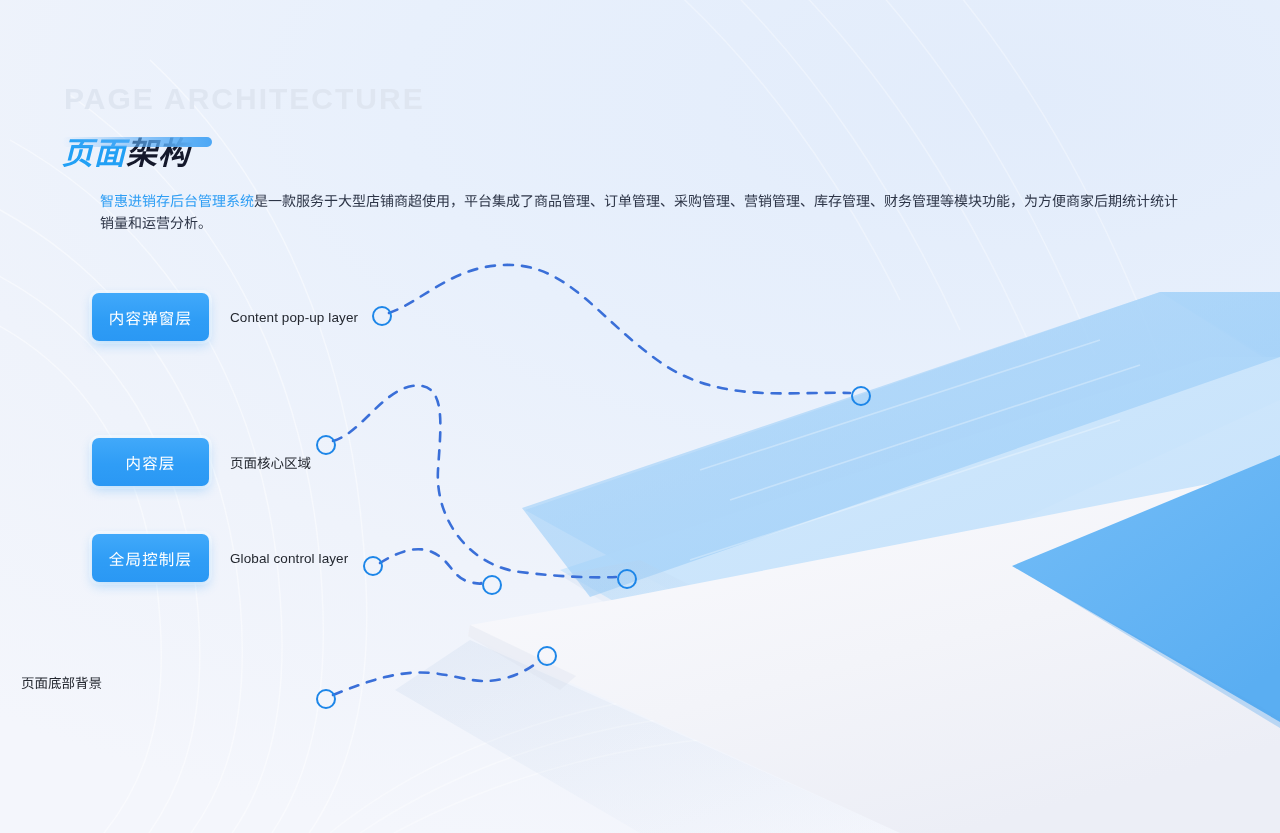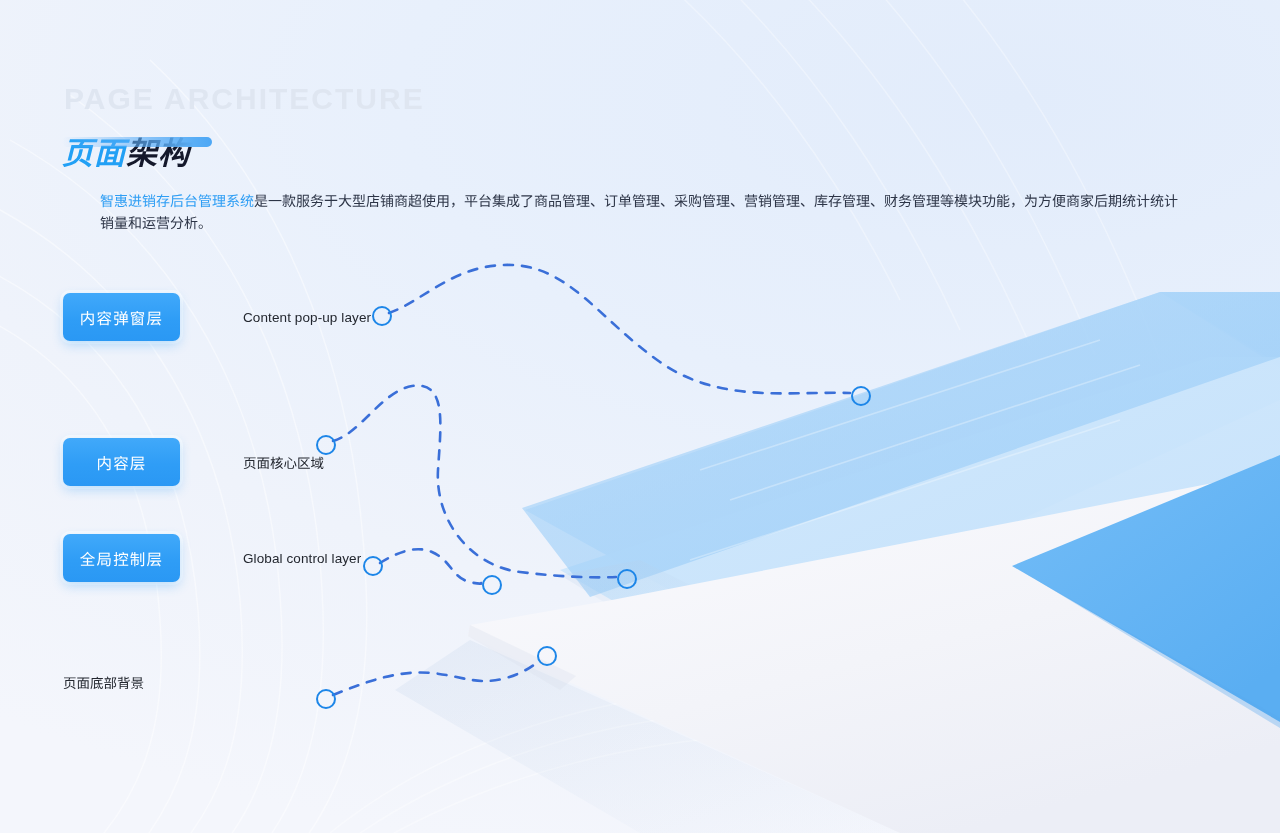--- a/index.html
+++ b/index.html
@@ -55,24 +55,24 @@
 
   
   .row{position:absolute;left:0;display:flex;align-items:center;}
   .chip{
     width:117px;height:48px;border-radius:7px;
     background:linear-gradient(180deg,#41a9fa 0%,#2f9df6 55%,#2a98f4 100%);
     box-shadow:0 4px 11px rgba(47,157,246,.30), 0 0 0 3px rgba(255,255,255,.55);
     display:flex;align-items:center;justify-content:center;
     color:#ffffff;font-size:15.5px;letter-spacing:1.2px;
     font-family:"DejaVu Sans","Liberation Sans",sans-serif;
-    margin-left:63px;
+    margin-left:92px;
   }
   .cap{
-    margin-left:63px;color:#23272f;font-size:13.5px;white-space:nowrap;
+    margin-left:21px;color:#23272f;font-size:13.5px;white-space:nowrap;
     font-family:"DejaVu Sans","Liberation Sans",sans-serif;
   }
   .cap.lat{font-family:"Liberation Sans",sans-serif;font-size:13.5px;letter-spacing:.1px;}
 
   
   .paths{position:absolute;inset:0;pointer-events:none;}
   .node{
     position:absolute;width:16px;height:16px;border-radius:50%;
     border:2px solid #1d86e8;background:transparent;
     transform:translate(-8px,-8px);

